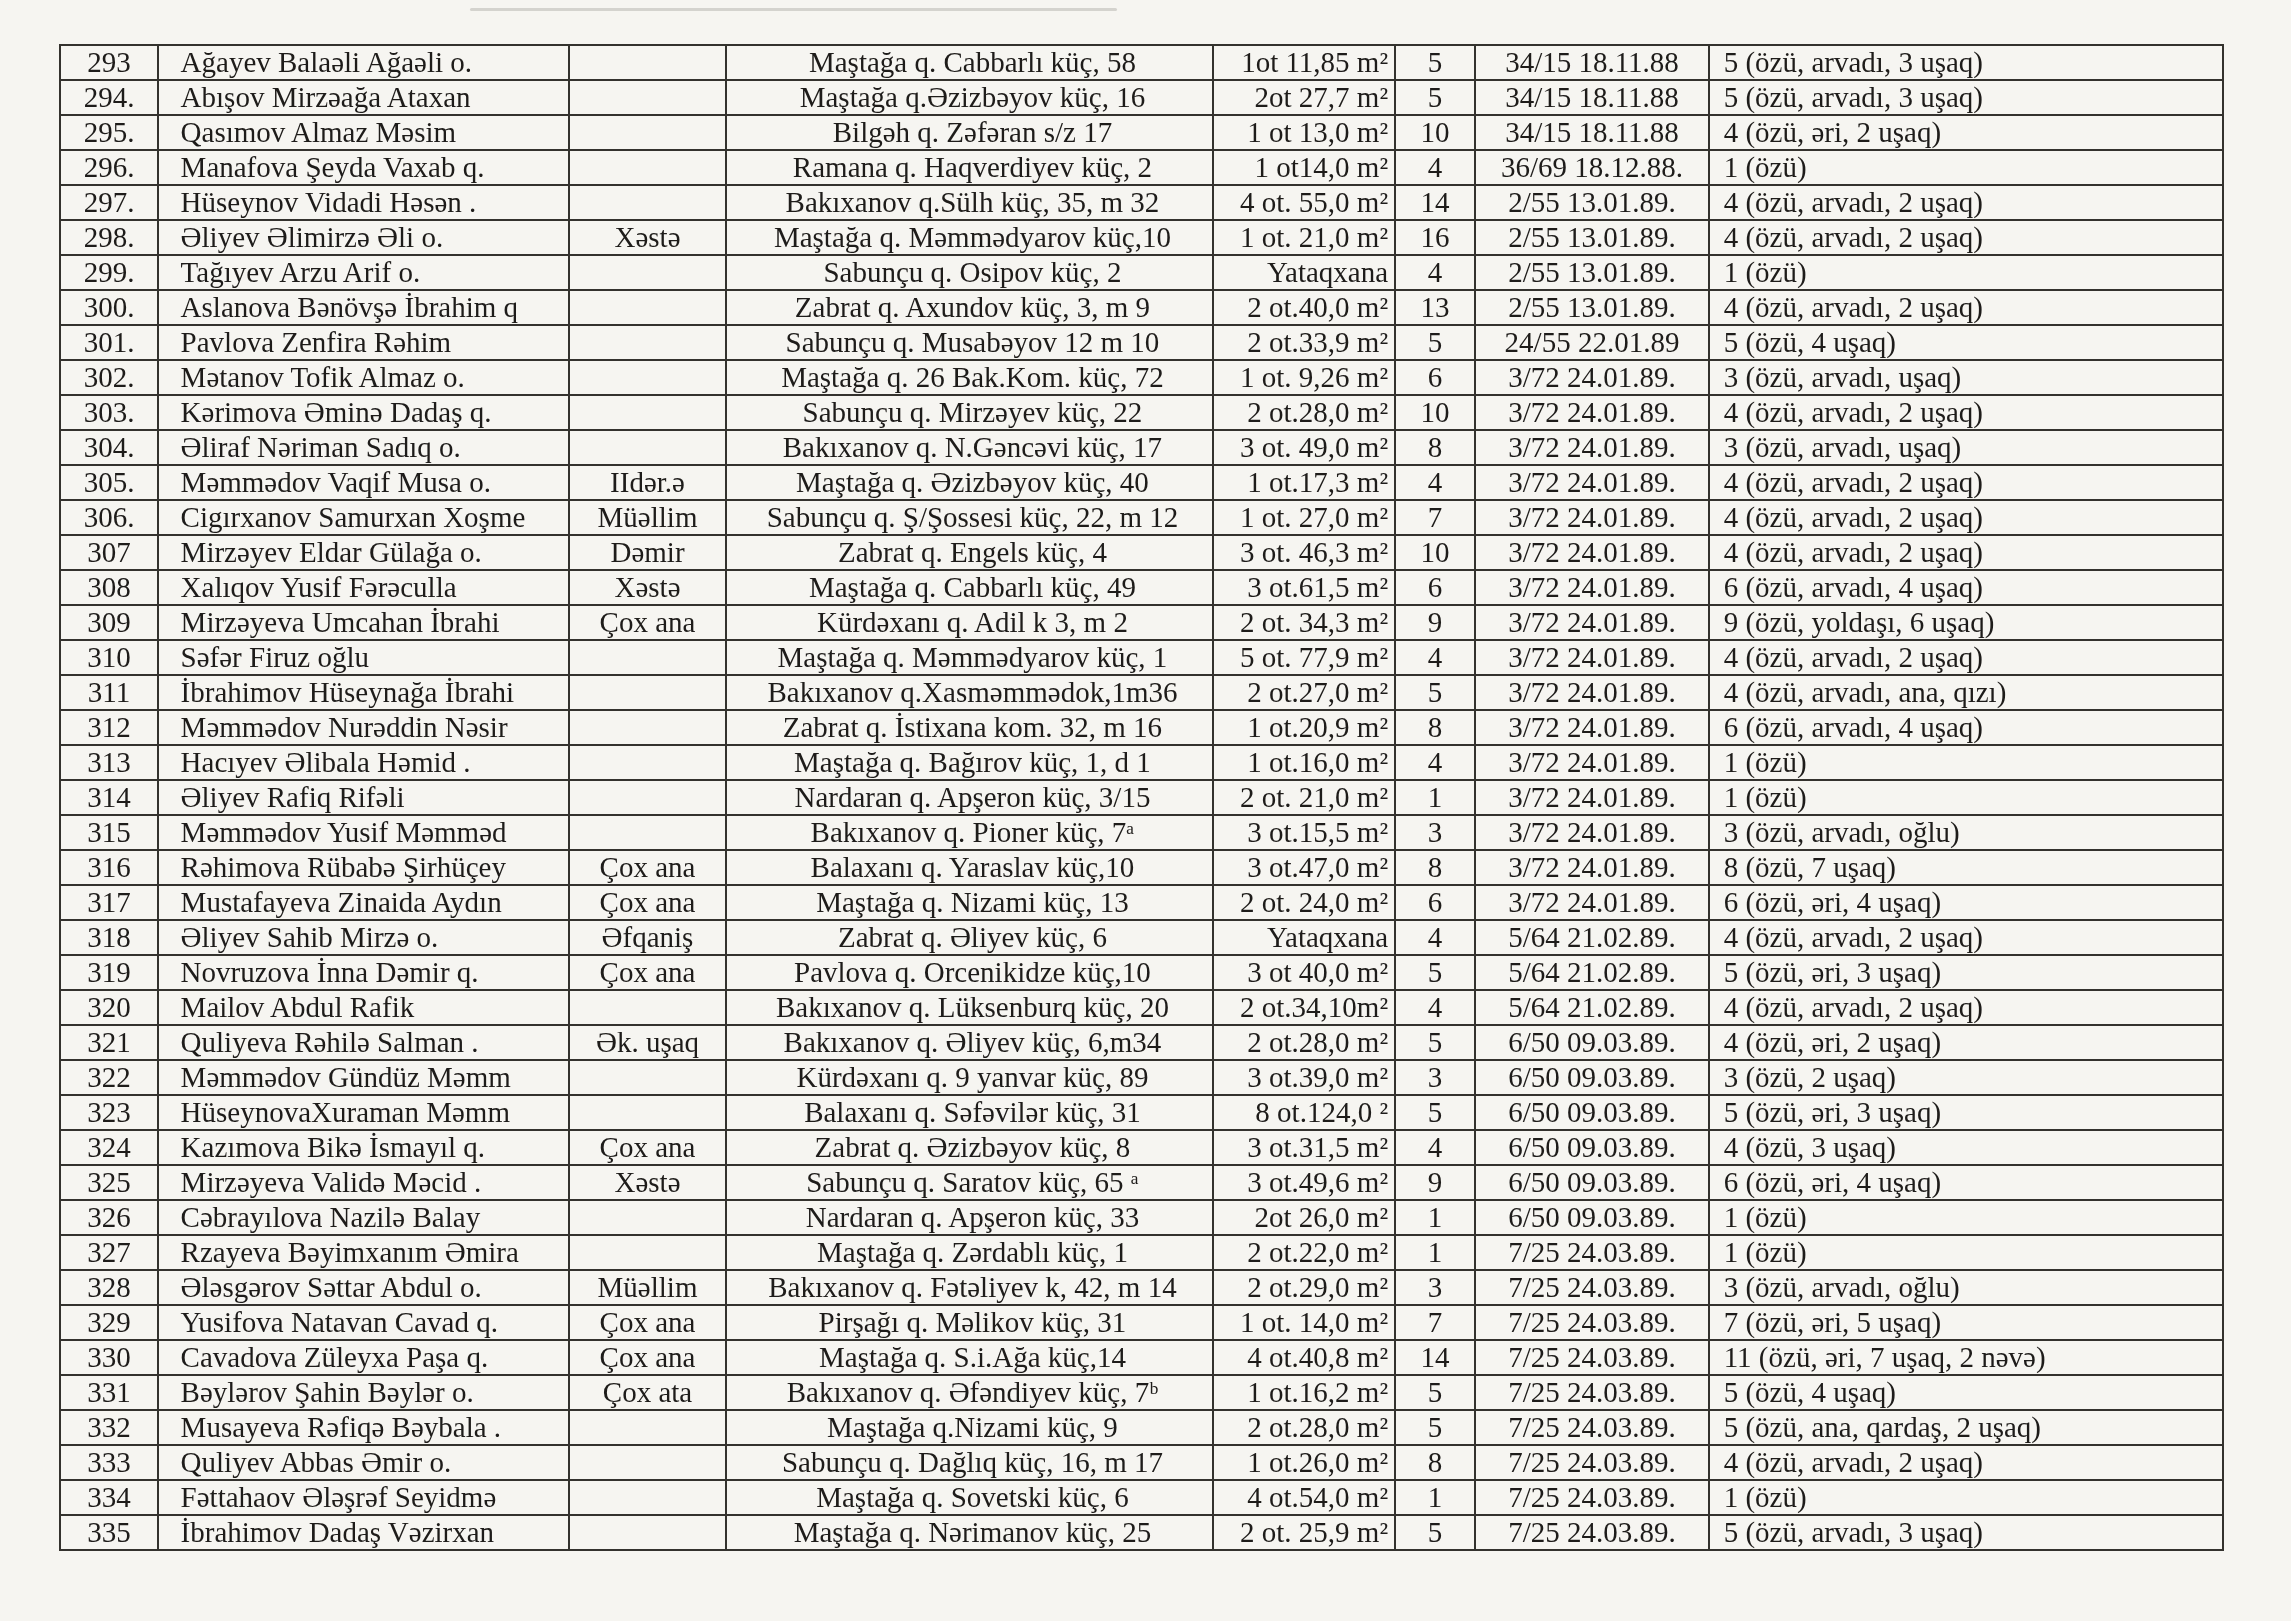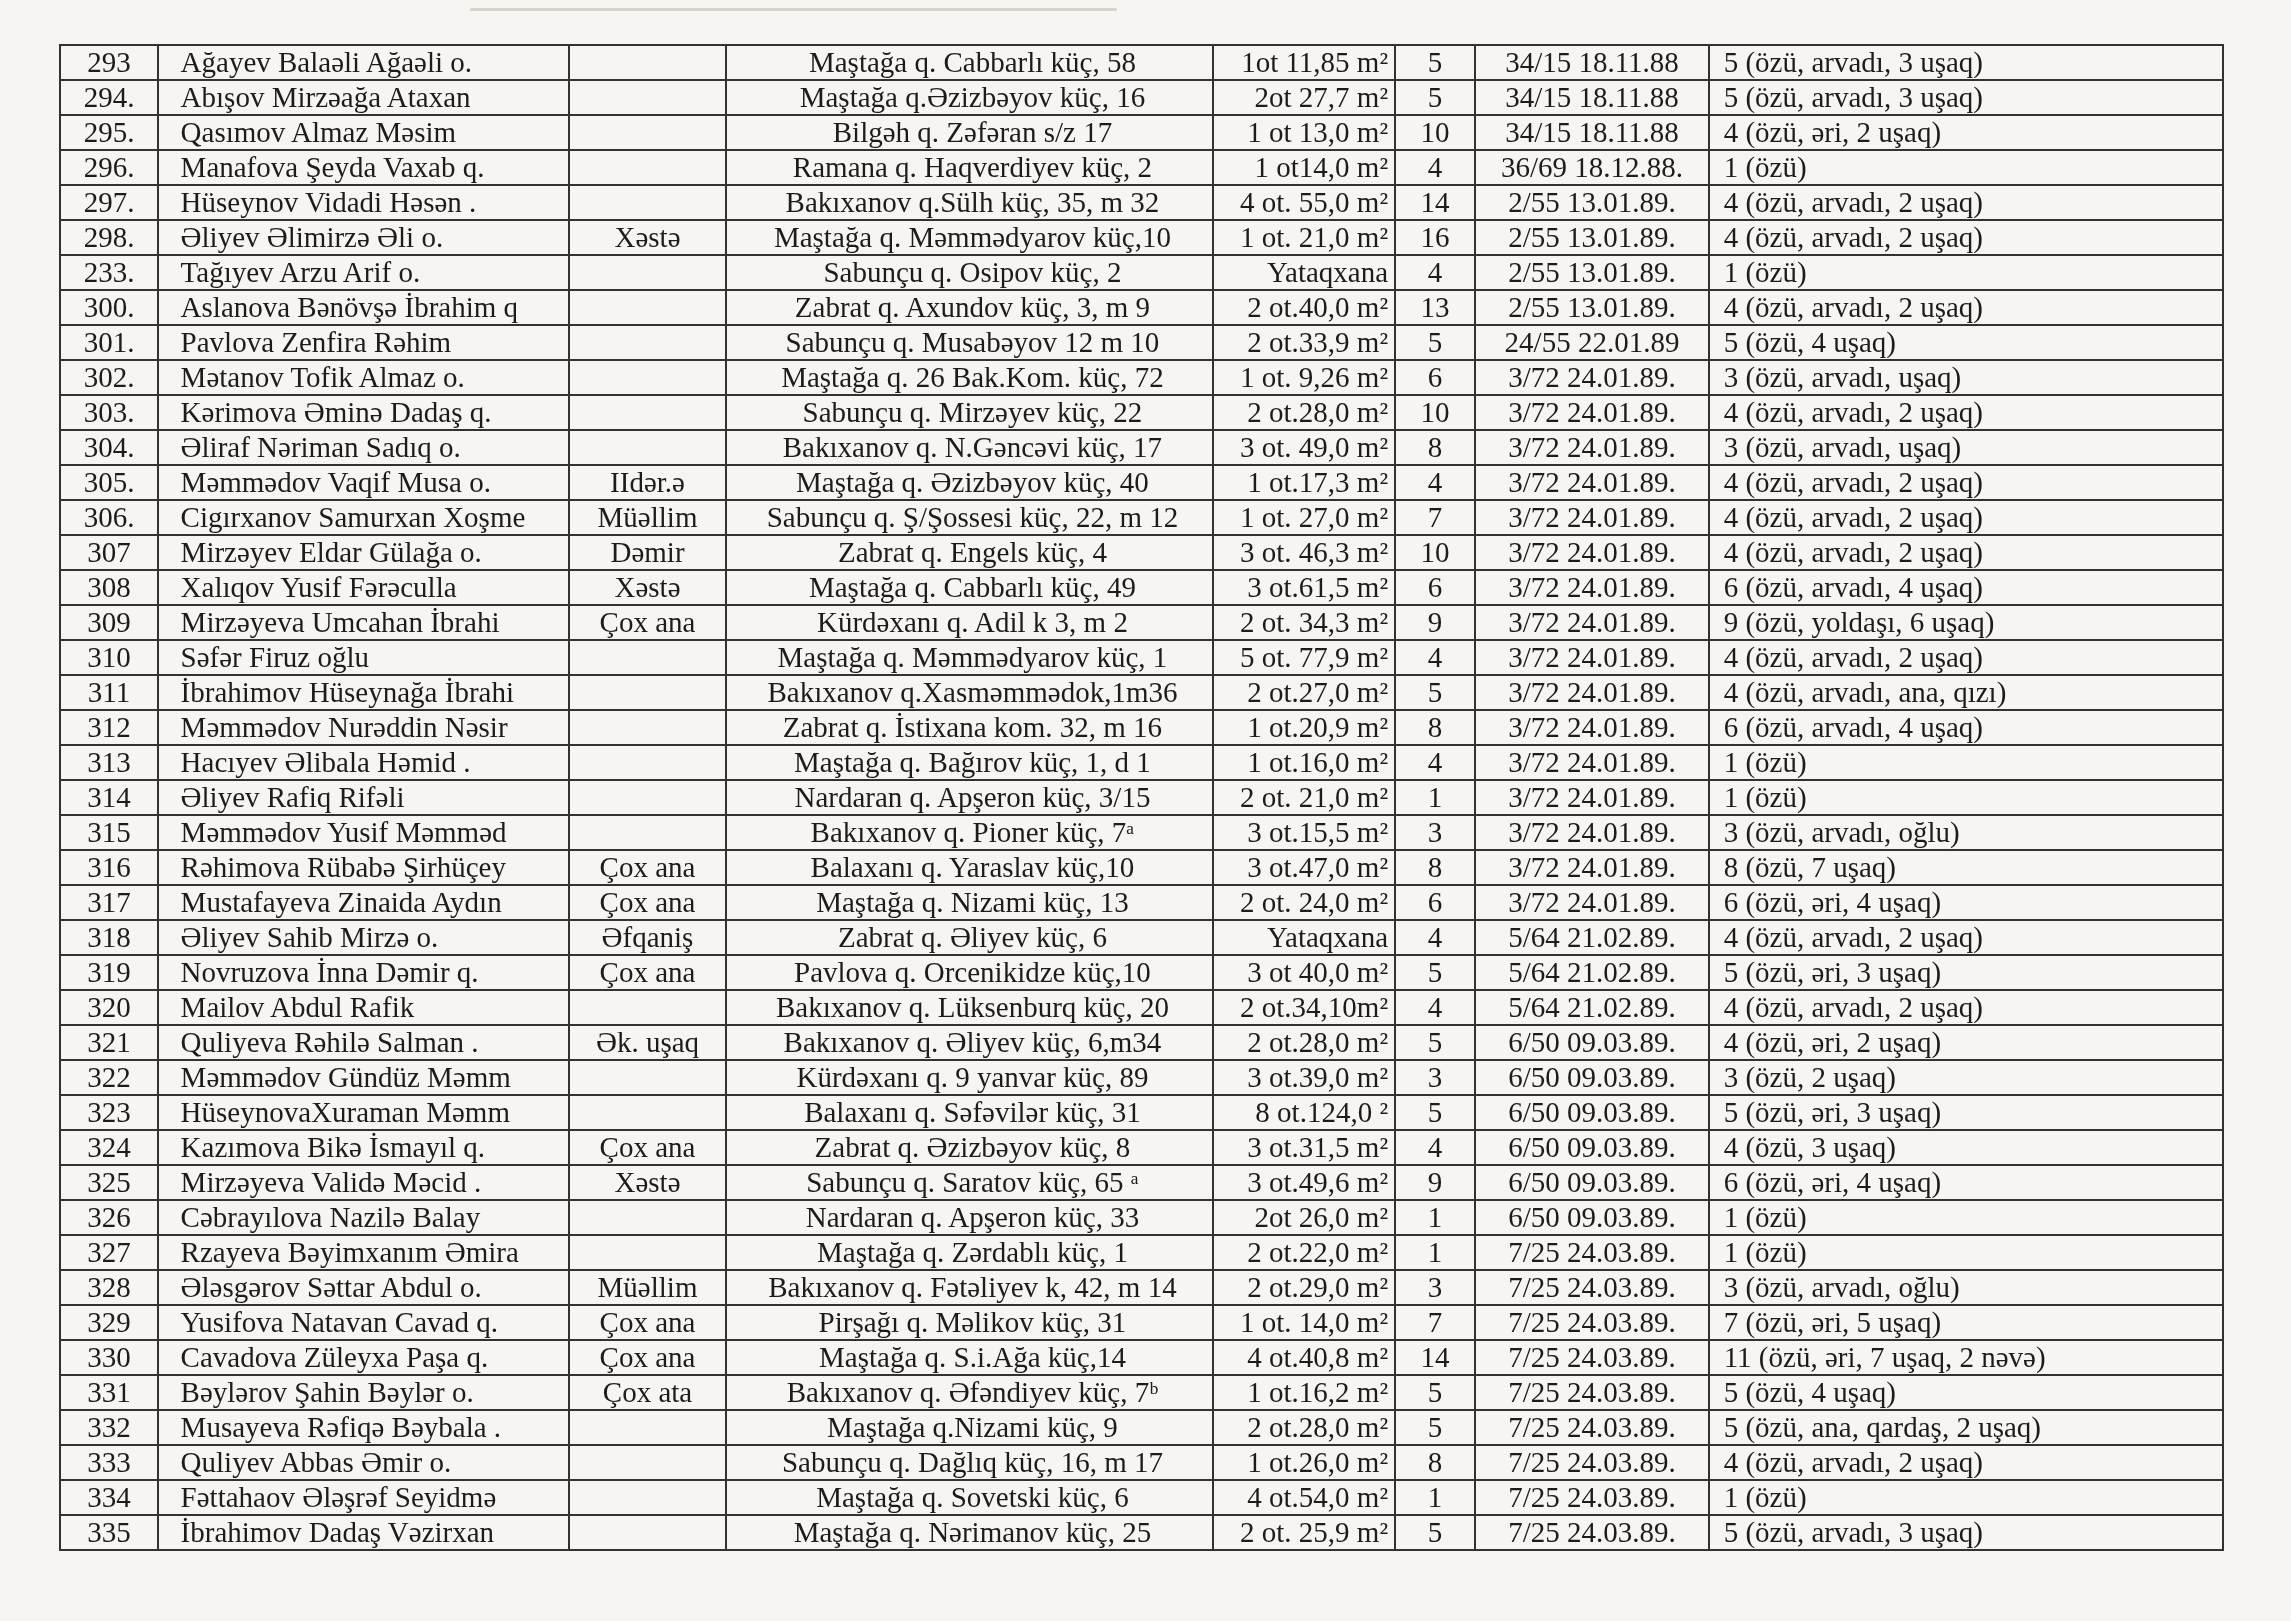--- a/index.html
+++ b/index.html
@@ -128,21 +128,21 @@
       <td class="cell-no">298.</td>
       <td class="cell-name">Əliyev Əlimirzə Əli o.</td>
       <td class="cell-status">Xəstə</td>
       <td class="cell-address">Maştağa q. Məmmədyarov küç,10</td>
       <td class="cell-area">1 ot. 21,0 m²</td>
       <td class="cell-count">16</td>
       <td class="cell-decision">2/55  13.01.89.</td>
       <td class="cell-family">4 (özü, arvadı, 2 uşaq)</td>
     </tr>
         <tr>
-      <td class="cell-no">233.</td>
+      <td class="cell-no">299.</td>
       <td class="cell-name">Tağıyev Arzu Arif o.</td>
       <td class="cell-status"></td>
       <td class="cell-address">Sabunçu q. Osipov küç, 2</td>
       <td class="cell-area">Yataqxana</td>
       <td class="cell-count">4</td>
       <td class="cell-decision">2/55  13.01.89.</td>
       <td class="cell-family">1 (özü)</td>
     </tr>
         <tr>
       <td class="cell-no">300.</td>

